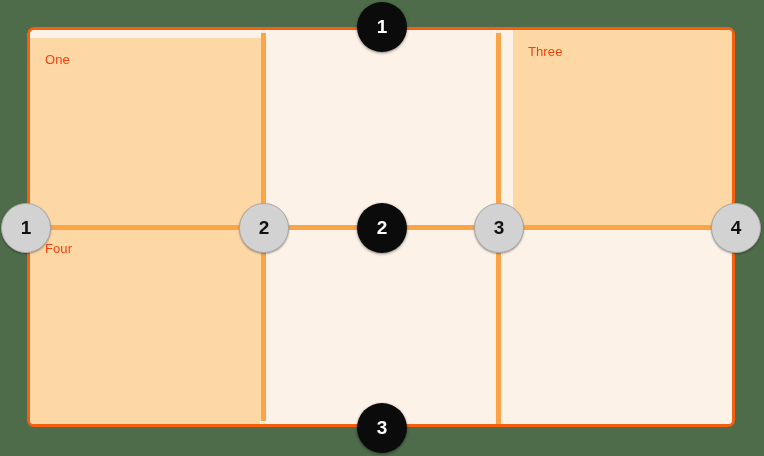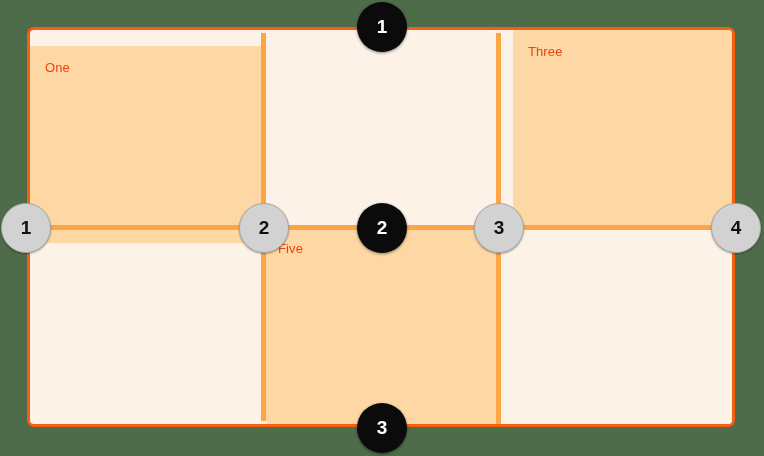--- a/index.html
+++ b/index.html
@@ -114,33 +114,33 @@
 </head>
 <body>
 
 <div id="stage">
 
   <div class="rail" style="left:20px; top:226px; width:16px;"></div>
   <div class="rail" style="left:729px; top:226px; width:16px;"></div>
 
   <div id="grid-frame">
 
-    <div class="cell filled" style="left:0px; top:16px; width:233px; height:197px;padding-left:28px;">
+    <div class="cell filled" style="left:0px; top:8px; width:233px; height:197px;padding-left:28px;">
       <span class="cell-label">One</span>
     </div>
 
 
     <div class="cell filled" style="left:483px; top:0px; width:234px; height:197px;">
       <span class="cell-label">Three</span>
     </div>
 
+    <div class="cell filled" style="left:0px; top:197px; width:233px; height:197px;">
+      <span class="cell-label">Four</span>
+    </div>
 
-    <div class="cell filled" style="left:233px; top:197px; width:235px; height:197px;">
-      <span class="cell-label">Five</span>
-    </div>
 
     <div class="cell empty" style="left:468px; top:197px; width:234px; height:197px;">
       <span class="cell-label"></span>
     </div>
 
     <div class="gridline-v" style="left:231px;"></div>
     <div class="gridline-v" style="left:466px;"></div>
     <div class="gridline-h" style="top:195px;"></div>
 
     <div class="notch" style="left:230px; top:-2px;"></div>

